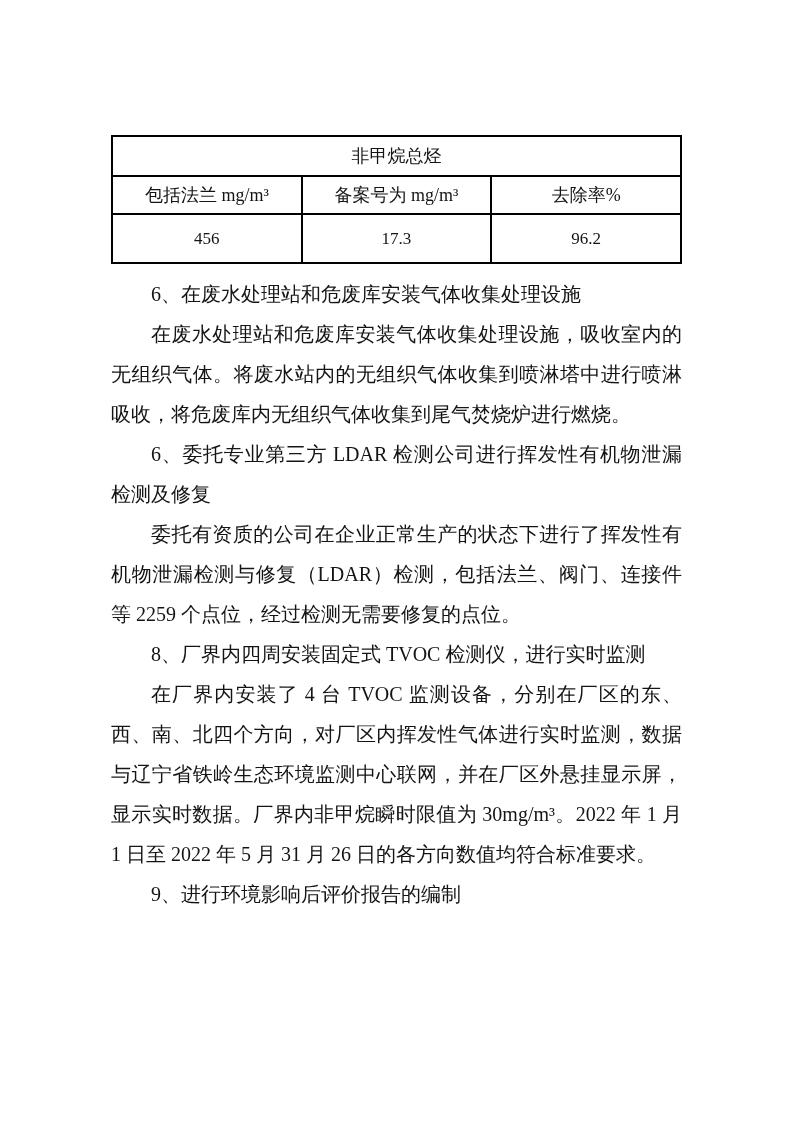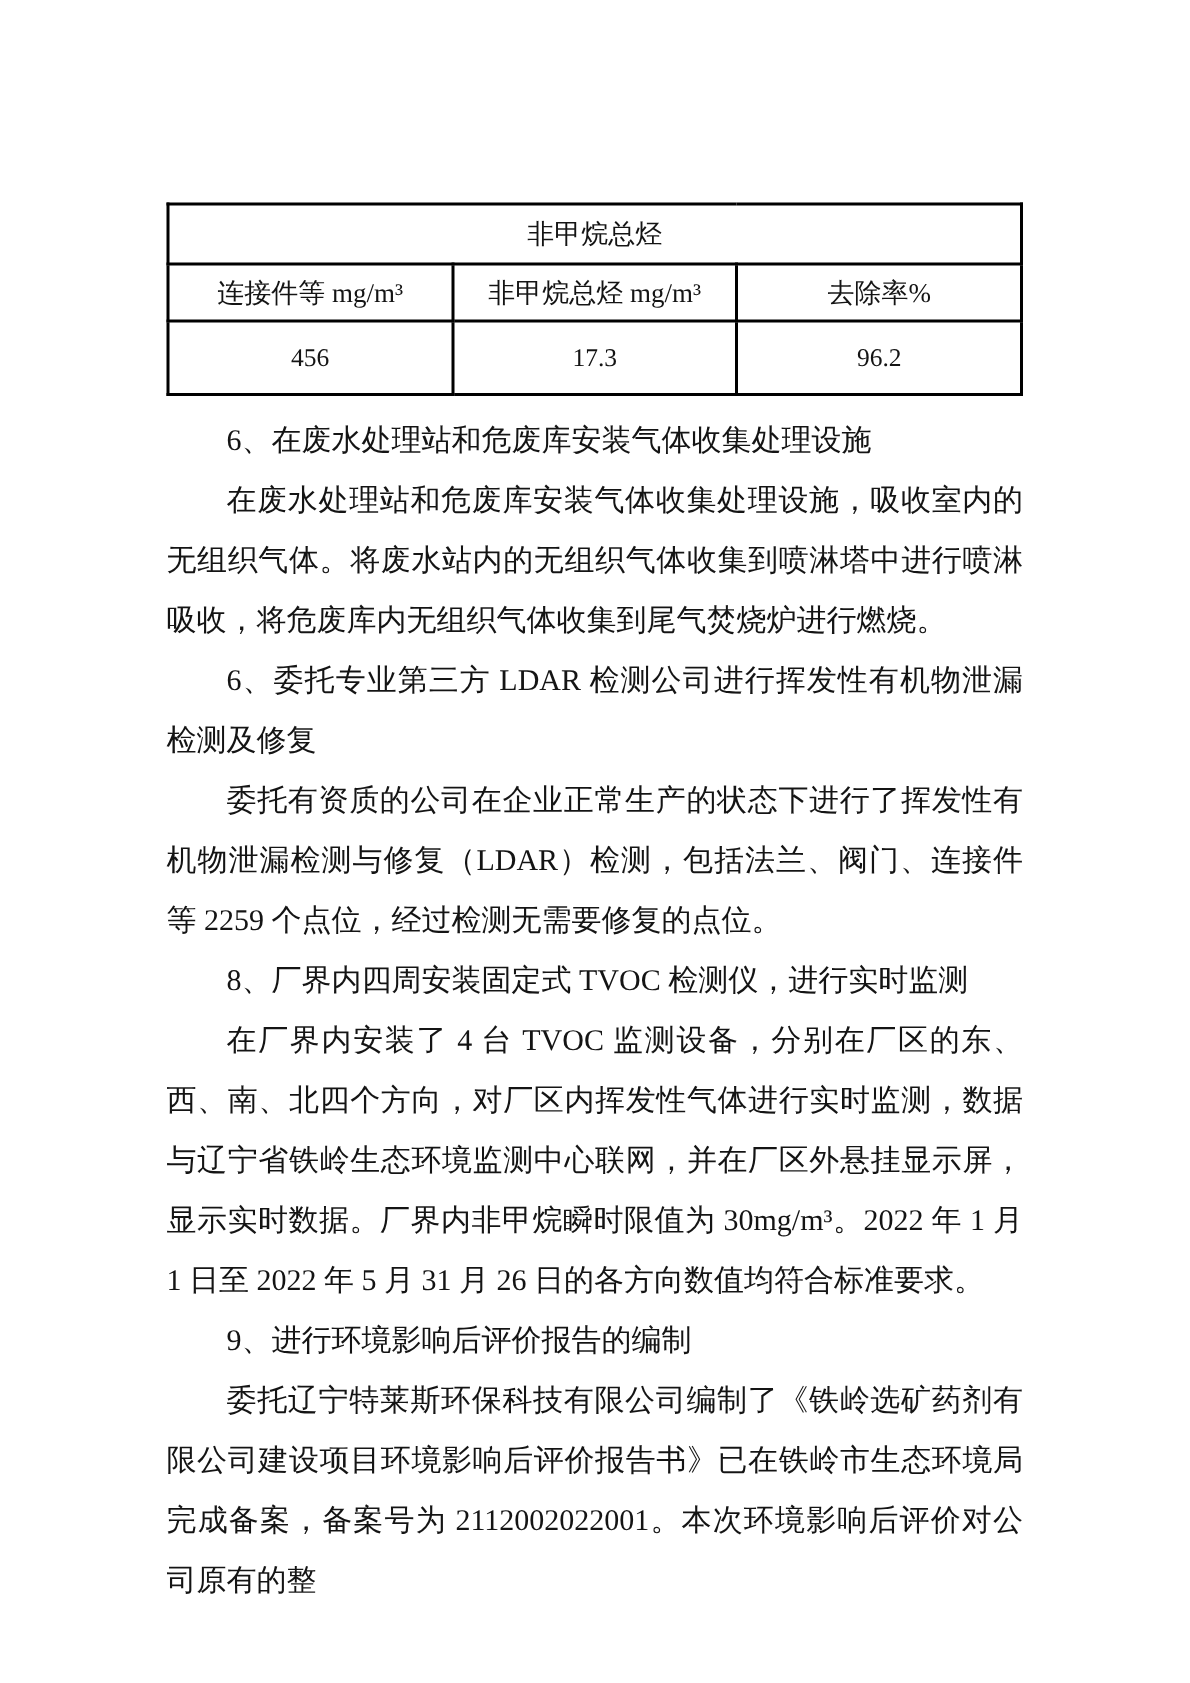--- a/index.html
+++ b/index.html
@@ -55,22 +55,22 @@
 
 <div class="page">
   <div class="content">
 
     <table class="data-table">
       <tbody>
         <tr class="t-title">
           <td colspan="3">非甲烷总烃</td>
         </tr>
         <tr class="t-head">
-          <td>连接件等 mg/m³</td>
-          <td>非甲烷总烃 mg/m³</td>
+          <td>包括法兰 mg/m³</td>
+          <td>备案号为 mg/m³</td>
           <td>去除率%</td>
         </tr>
         <tr class="t-val">
           <td>456</td>
           <td>17.3</td>
           <td>96.2</td>
         </tr>
       </tbody>
     </table>
 
@@ -78,17 +78,16 @@
       <p>6、在废水处理站和危废库安装气体收集处理设施</p>
       <p>在废水处理站和危废库安装气体收集处理设施，吸收室内的无组织气体。将废水站内的无组织气体收集到喷淋塔中进行喷淋吸收，将危废库内无组织气体收集到尾气焚烧炉进行燃烧。</p>
 
       <p>6、委托专业第三方 LDAR 检测公司进行挥发性有机物泄漏检测及修复</p>
       <p>委托有资质的公司在企业正常生产的状态下进行了挥发性有机物泄漏检测与修复（LDAR）检测，包括法兰、阀门、连接件等 2259 个点位，经过检测无需要修复的点位。</p>
 
       <p>8、厂界内四周安装固定式 TVOC 检测仪，进行实时监测</p>
       <p>在厂界内安装了 4 台 TVOC 监测设备，分别在厂区的东、西、南、北四个方向，对厂区内挥发性气体进行实时监测，数据与辽宁省铁岭生态环境监测中心联网，并在厂区外悬挂显示屏，显示实时数据。厂界内非甲烷瞬时限值为 30mg/m³。2022 年 1 月 1 日至 2022 年 5 月 31 月 26 日的各方向数值均符合标准要求。</p>
 
       <p>9、进行环境影响后评价报告的编制</p>
-      <p>委托辽宁特莱斯环保科技有限公司编制了《铁岭选矿药剂有限公司建设项目环境影响后评价报告书》已在铁岭市生态环境局完成备案，备案号为 2112002022001。本次环境影响后评价对公司原有的整</p>
     </div>
 
   </div>
 </div>
 
 </body></html>

